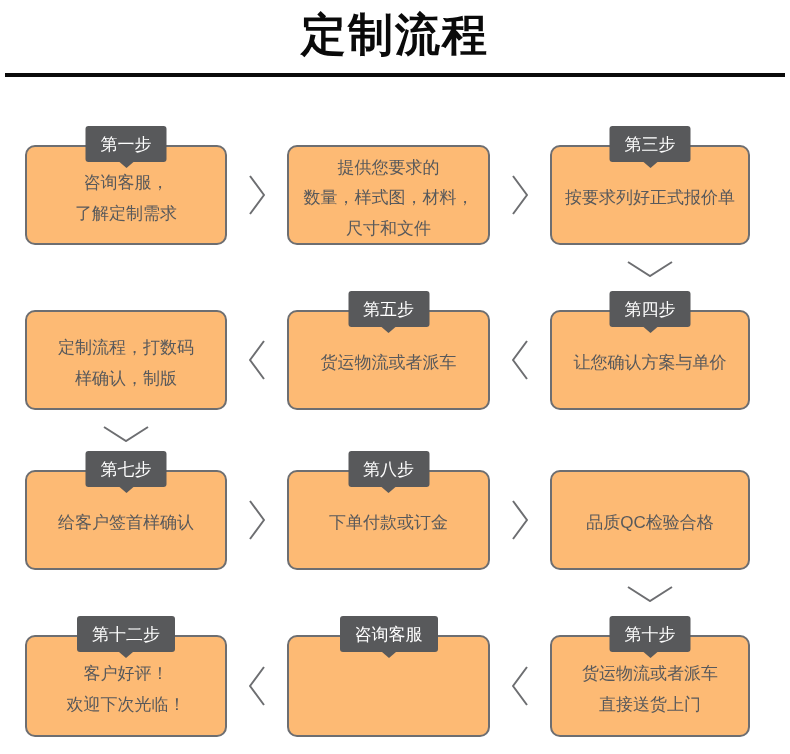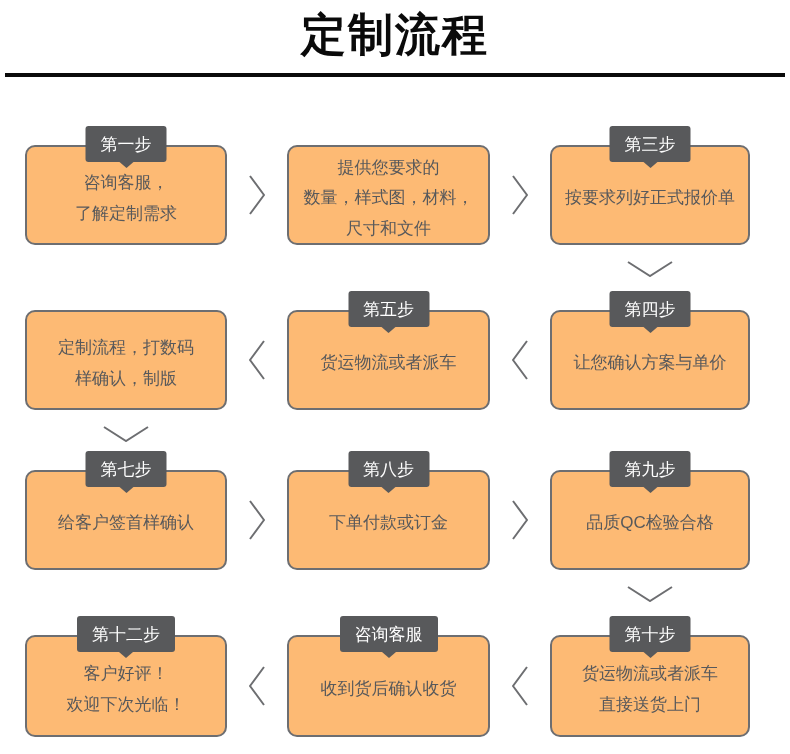--- a/index.html
+++ b/index.html
@@ -177,21 +177,20 @@
   <div class="box gr5 gc3">
     <div class="badge">第八步</div>
     <div class="box-text">下单付款或订金</div>
   </div>
   <div class="harrow gr5 gc4">
     <svg width="16" height="40" viewBox="0 0 16 40">
         <polyline points="1,1 15,20 1,39" fill="none" stroke="#6d6e71" stroke-width="2"></polyline>
       </svg>
   </div>
   <div class="box gr5 gc5">
-    <div class="badge">第九步</div>
     <div class="box-text">品质QC检验合格</div>
   </div>
 
   <div class="varrow gr6 gc5">
     <svg width="46" height="16" viewBox="0 0 46 16">
         <polyline points="1,1 23,15 45,1" fill="none" stroke="#6d6e71" stroke-width="2"></polyline>
       </svg>
   </div>
 
   <div class="box gr7 gc1">
@@ -199,21 +198,20 @@
     <div class="box-text">客户好评！
 欢迎下次光临！</div>
   </div>
   <div class="harrow gr7 gc2">
     <svg width="16" height="40" viewBox="0 0 16 40">
         <polyline points="15,1 1,20 15,39" fill="none" stroke="#6d6e71" stroke-width="2"></polyline>
       </svg>
   </div>
   <div class="box gr7 gc3">
     <div class="badge">咨询客服</div>
-    <div class="box-text">收到货后确认收货</div>
   </div>
   <div class="harrow gr7 gc4">
     <svg width="16" height="40" viewBox="0 0 16 40">
         <polyline points="15,1 1,20 15,39" fill="none" stroke="#6d6e71" stroke-width="2"></polyline>
       </svg>
   </div>
   <div class="box gr7 gc5">
     <div class="badge">第十步</div>
     <div class="box-text">货运物流或者派车
 直接送货上门</div>

